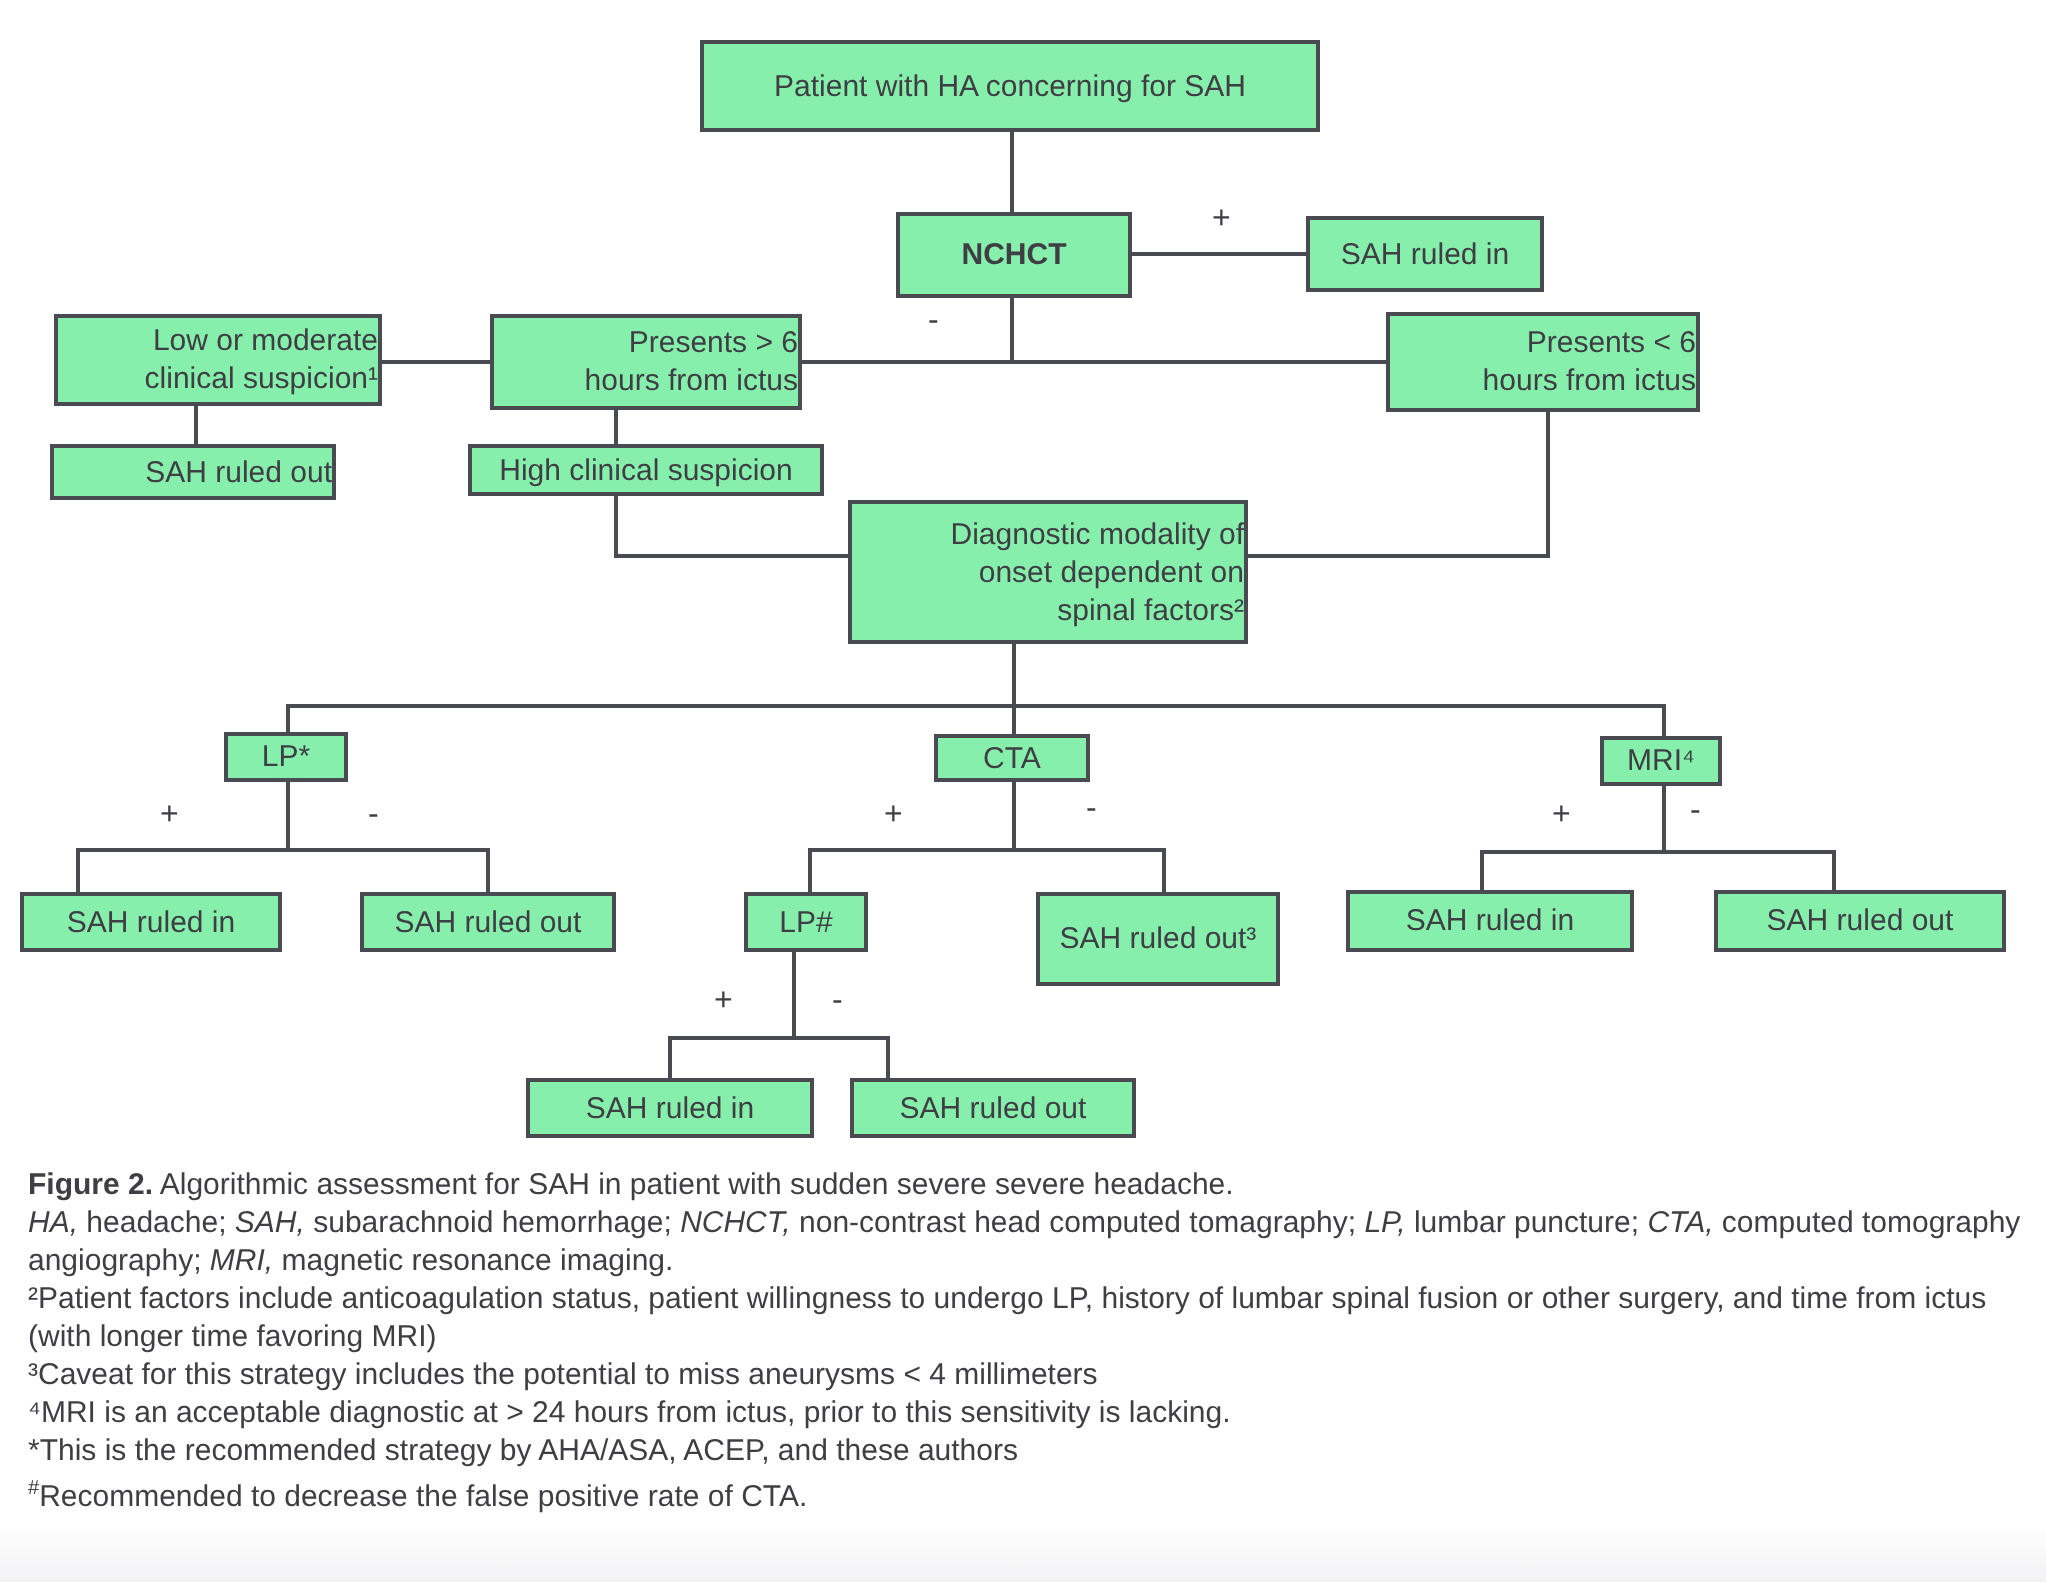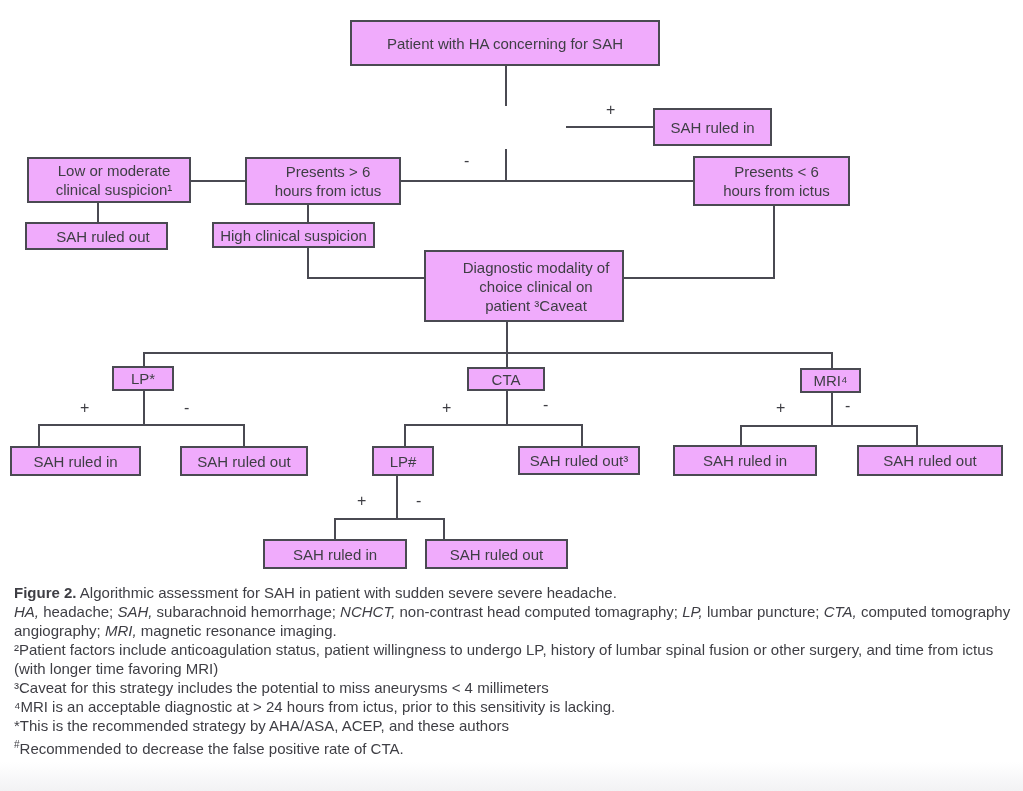--- a/index.html
+++ b/index.html
@@ -9,31 +9,31 @@
     height: 791px;
     background: #ffffff;
     font-family: "Liberation Sans", "DejaVu Sans", sans-serif;
     color: #3e3e44;
     overflow: hidden;
   }
   .box {
     position: absolute;
     box-sizing: border-box;
     border: 2px solid #4a4a52;
-    background: #f0abfc;
+    background: #86efac;
     font-size: 15px;
     line-height: 19px;
     color: #3e3e44;
     display: flex;
     flex-direction: column;
     justify-content: center;
     white-space: nowrap;
   }
   .box.center { align-items: center; text-align: center; }
-  .box.left   { align-items: center; padding-left: 10px; }
+  .box.left   { align-items: flex-end; padding-left: 10px; }
   .box.bold   { font-weight: bold; }
   .hline, .vline { position: absolute; background: #4a4a52; }
   .hline { height: 2px; }
   .vline { width: 2px; }
   .pm {
     position: absolute;
     font-size: 16px;
     line-height: 16px;
     color: #3e3e44;
   }
@@ -57,61 +57,62 @@
     background: linear-gradient(#ffffff, #f2f2f4);
   }
 </style>
 </head>
 <body>
 
 <div class="canvas">
 
   <div class="box center" style="left:350px;top:20px;width:310px;height:46px">Patient with HA concerning for SAH</div>
 
+  <div class="box center bold" style="left:448px;top:106px;width:118px;height:43px">NCHCT</div>
 
   <div class="box center" style="left:653px;top:108px;width:119px;height:38px">SAH ruled in</div>
 
   <div class="box left" style="left:27px;top:157px;width:164px;height:46px">
     <div>Low or moderate</div>
     <div>clinical suspicion¹</div>
   </div>
 
   <div class="box left" style="left:245px;top:157px;width:156px;height:48px">
     <div>Presents &gt; 6</div>
     <div>hours from ictus</div>
   </div>
 
   <div class="box left" style="left:693px;top:156px;width:157px;height:50px">
     <div>Presents &lt; 6</div>
     <div>hours from ictus</div>
   </div>
 
   <div class="box left" style="left:25px;top:222px;width:143px;height:28px;padding-left:13px">SAH ruled out</div>
 
-  <div class="box center" style="left:212px;top:222px;width:163px;height:26px">High clinical suspicion</div>
+  <div class="box center" style="left:234px;top:222px;width:178px;height:26px">High clinical suspicion</div>
 
   <div class="box left" style="left:424px;top:250px;width:200px;height:72px;padding-left:24px">
     <div>Diagnostic modality of</div>
-    <div>choice clinical on</div>
-    <div>patient ³Caveat</div>
+    <div>onset dependent on</div>
+    <div>spinal factors²</div>
   </div>
 
   <div class="box center" style="left:112px;top:366px;width:62px;height:25px">LP*</div>
 
   <div class="box center" style="left:467px;top:367px;width:78px;height:24px">CTA</div>
 
   <div class="box center" style="left:800px;top:368px;width:61px;height:25px">MRI⁴</div>
 
   <div class="box center" style="left:10px;top:446px;width:131px;height:30px">SAH ruled in</div>
 
   <div class="box center" style="left:180px;top:446px;width:128px;height:30px">SAH ruled out</div>
 
   <div class="box center" style="left:372px;top:446px;width:62px;height:30px">LP#</div>
 
-  <div class="box center" style="left:518px;top:446px;width:122px;height:29px">SAH ruled out³</div>
+  <div class="box center" style="left:518px;top:446px;width:122px;height:47px">SAH ruled out³</div>
 
   <div class="box center" style="left:673px;top:445px;width:144px;height:31px">SAH ruled in</div>
 
   <div class="box center" style="left:857px;top:445px;width:146px;height:31px">SAH ruled out</div>
 
   <div class="box center" style="left:263px;top:539px;width:144px;height:30px">SAH ruled in</div>
 
   <div class="box center" style="left:425px;top:539px;width:143px;height:30px">SAH ruled out</div>
 
   <div class="vline" style="left:505px;top:66px;height:40px"></div>

